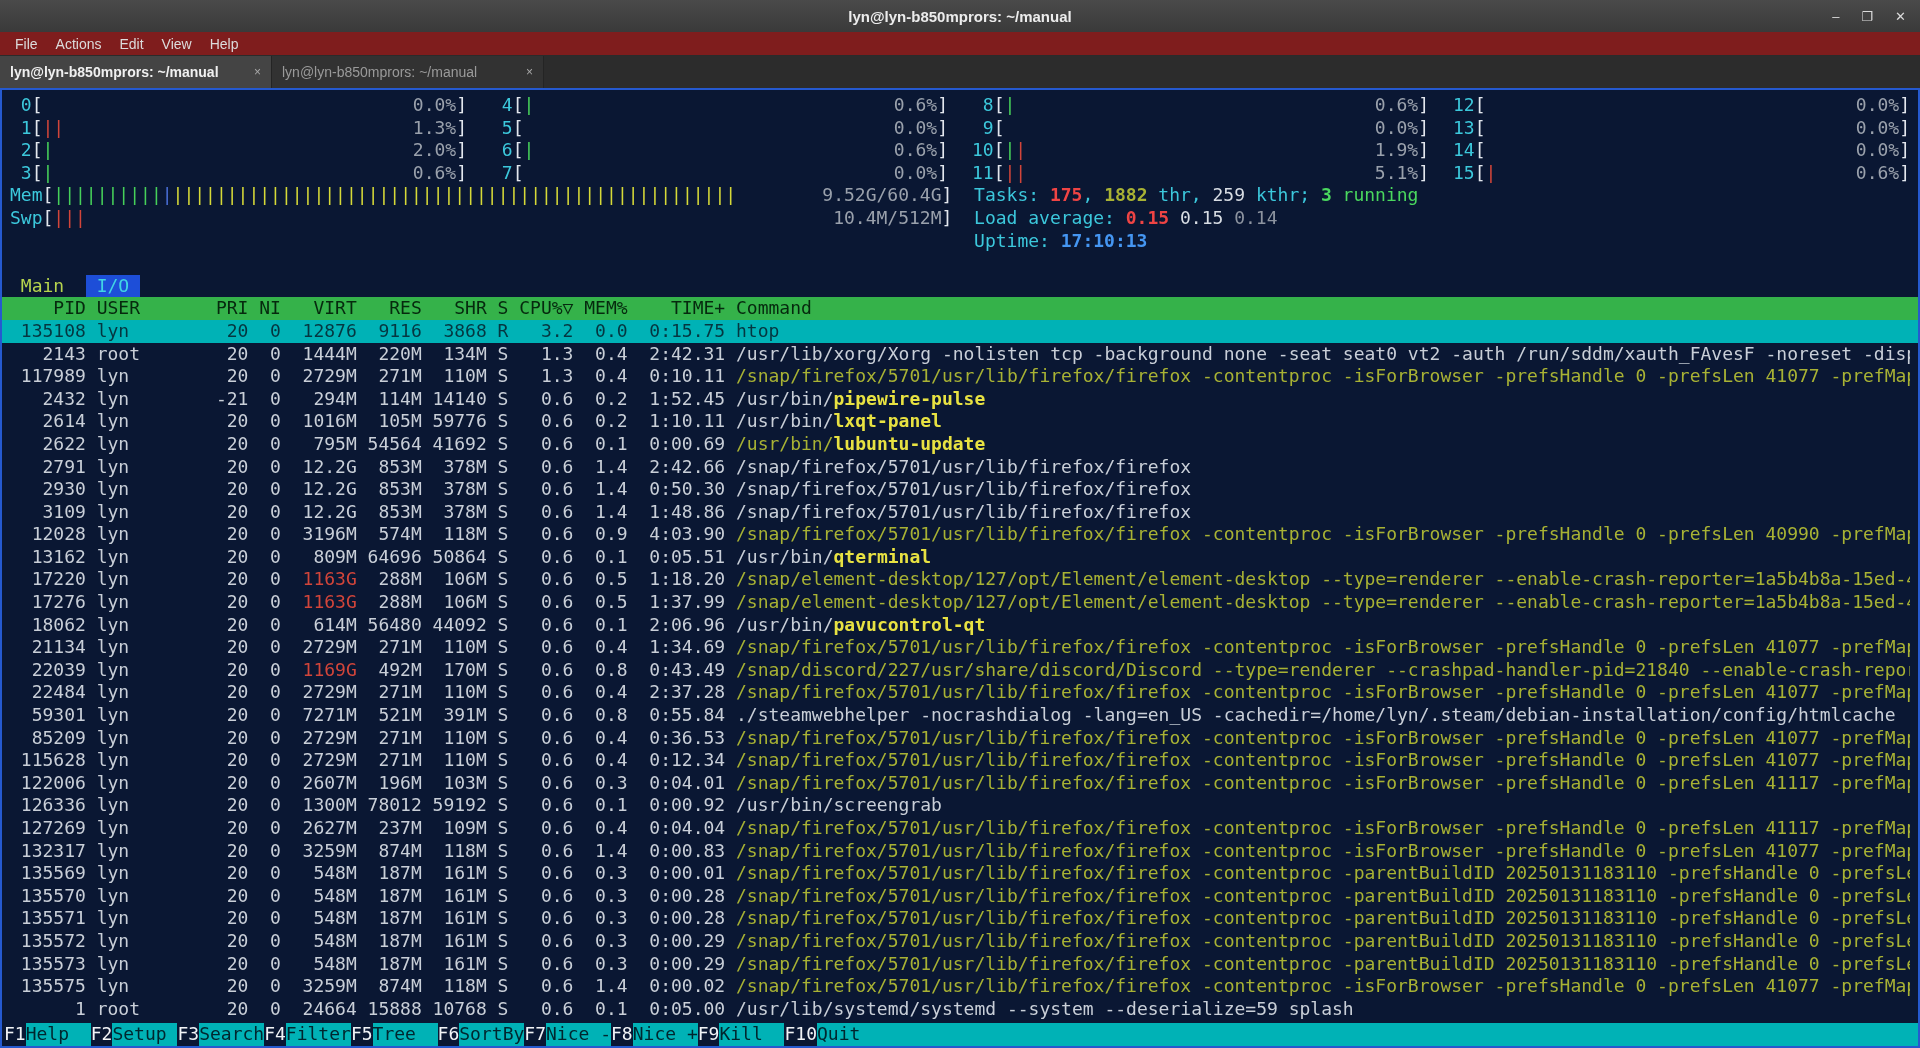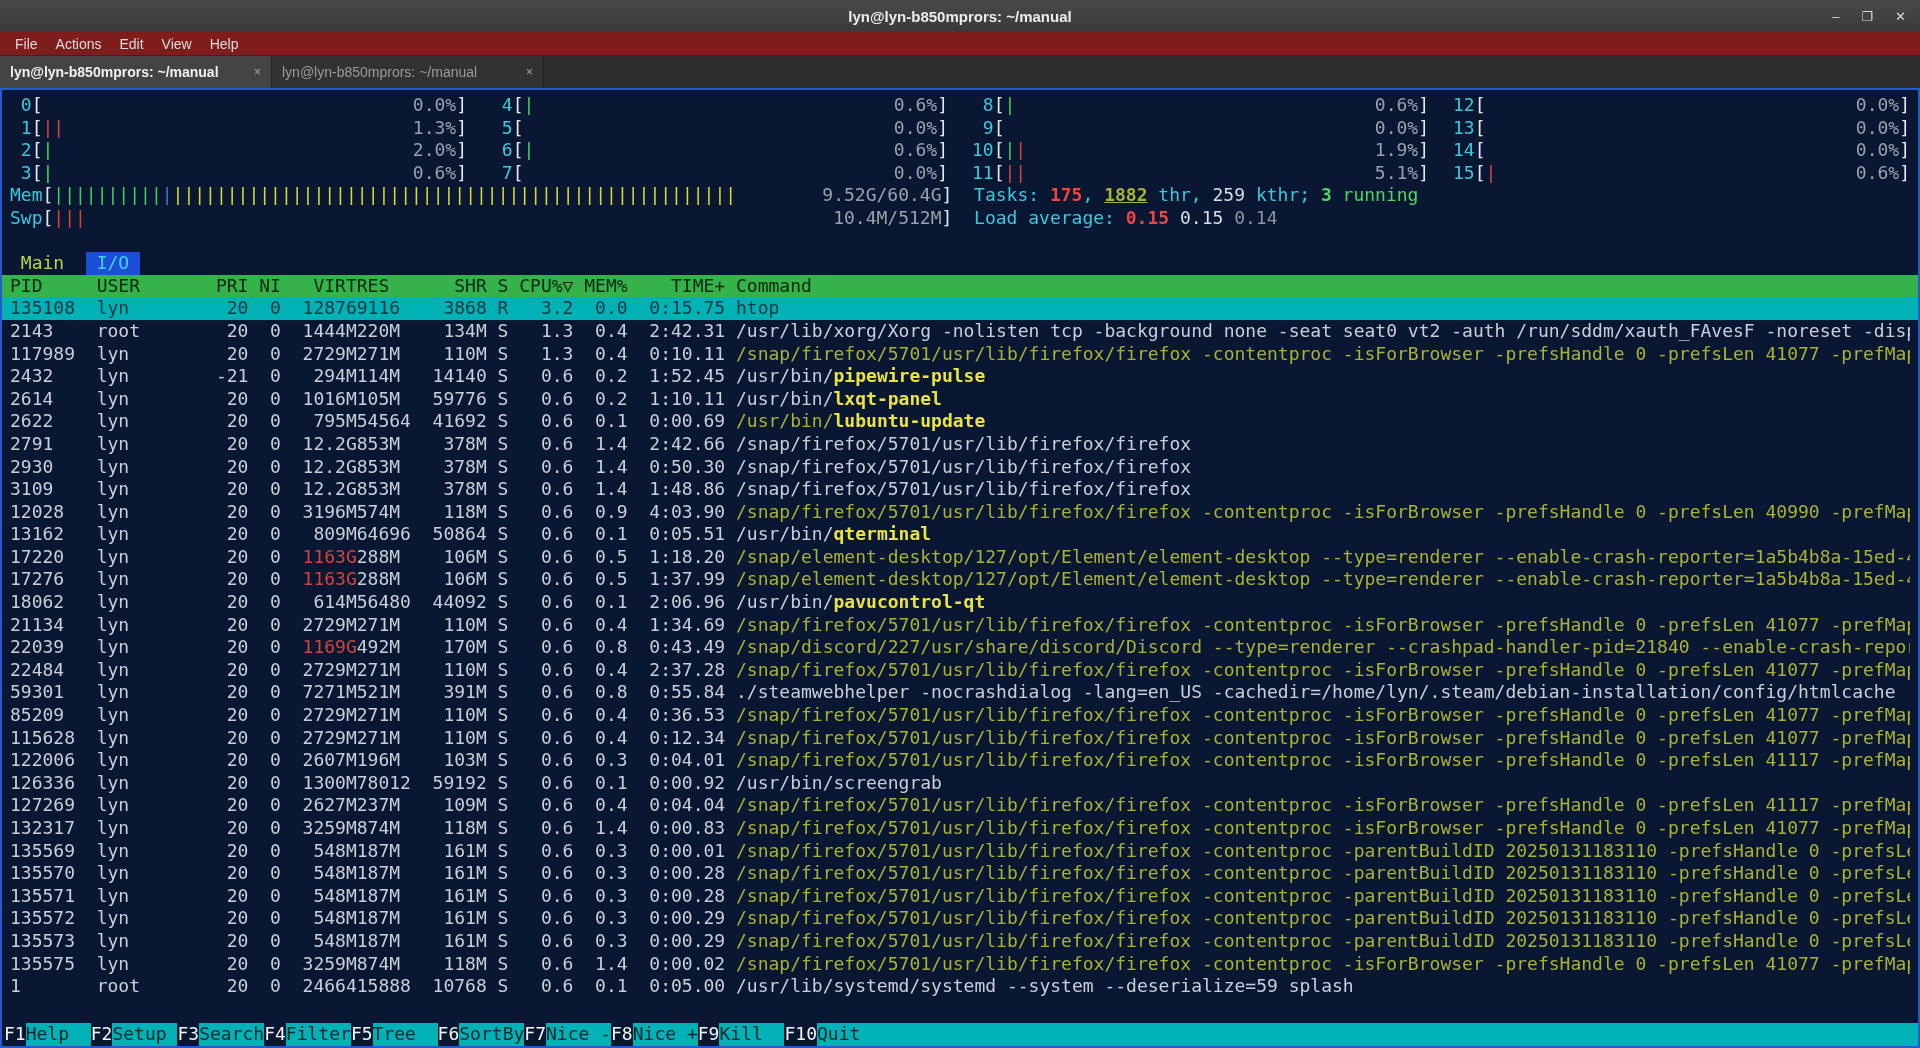--- a/index.html
+++ b/index.html
@@ -43,38 +43,38 @@
   .tick-blue { color:#4a6fd8; }  .tick-red { color:#d2453a; }
 
   .split { display:flex; padding:0 8px; }
   .half-left { width:49.6%; display:flex; overflow:hidden;justify-content:flex-end; }
   .half-right { flex:1; overflow:hidden; padding-left:2ch; }
 
   .sg-cyan { color:#3cc8dc; }
   .sg-bw { color:#ef4444; font-weight:bold; }
   .sg-w { color:#d8dde4; }
   .sg-dim { color:#8d94a0; }
-  .sg-olive { color:#a8b234; font-weight:bold;text-decoration:underline; }
+  .sg-olive { color:#a8b234; font-weight:bold; }
   .sg-bg { color:#4ad85e; font-weight:bold; }
   .sg-g { color:#4ad85e; }
   .sg-bb { color:#4596f2; font-weight:bold; }
 
   .screens { padding:0 8px; }
   .screen { display:inline-block; padding:0 1ch; margin-right:1ch; }
   .screen-active { color:#b6d44e; }
   .screen-inactive { color:#41d4e4; background:#1d4ed8; }
 
   .ps-header { display:flex; background:#35b24a; color:#06290e; padding:0 8px; }
   .ps-row { display:flex; padding:0 8px; }
-  .c-pid { width:7ch; flex-shrink:0; }
+  .c-pid { width:7ch; text-align:right; flex-shrink:0; }
   .c-user { width:11ch; padding-left:1ch; flex-shrink:0; }
   .c-pri { width:4ch; text-align:right; flex-shrink:0; }
   .c-ni { width:3ch; text-align:right; flex-shrink:0; }
   .c-virt { width:7ch; text-align:right; flex-shrink:0; }
-  .c-res { width:6ch; flex-shrink:0; }
+  .c-res { width:6ch; text-align:right; flex-shrink:0; }
   .c-shr { width:6ch; text-align:right; flex-shrink:0; }
   .c-s { width:2ch; text-align:right; flex-shrink:0; }
   .c-cpu { width:6ch; text-align:right; flex-shrink:0; }
   .c-mem { width:5ch; text-align:right; flex-shrink:0; }
   .c-time { width:9ch; text-align:right; flex-shrink:0; }
   .c-cmd { flex:1; padding-left:1ch; overflow:hidden; white-space:pre; }
   .virt-red { color:#d2453a; }
   .seg-p { color:inherit; }
   .seg-t { color:#a8b234; }
   .seg-b { color:#e8e242; font-weight:bold; }
@@ -122,20 +122,21 @@
   <div class="terminal">
     <div>
         <div class="line cpu-row"><span class="meter"><span class="cpu-id sg-cyan">0</span><span class="brk">[</span><span class="bar"><span class="ticks"></span><span class="pct">0.0%</span></span><span class="brk">]</span></span><span class="meter"><span class="cpu-id sg-cyan">4</span><span class="brk">[</span><span class="bar"><span class="ticks"><span class="tick-green">|</span></span><span class="pct">0.6%</span></span><span class="brk">]</span></span><span class="meter"><span class="cpu-id sg-cyan">8</span><span class="brk">[</span><span class="bar"><span class="ticks"><span class="tick-green">|</span></span><span class="pct">0.6%</span></span><span class="brk">]</span></span><span class="meter"><span class="cpu-id sg-cyan">12</span><span class="brk">[</span><span class="bar"><span class="ticks"></span><span class="pct">0.0%</span></span><span class="brk">]</span></span></div>
         <div class="line cpu-row"><span class="meter"><span class="cpu-id sg-cyan">1</span><span class="brk">[</span><span class="bar"><span class="ticks"><span class="tick-red">||</span></span><span class="pct">1.3%</span></span><span class="brk">]</span></span><span class="meter"><span class="cpu-id sg-cyan">5</span><span class="brk">[</span><span class="bar"><span class="ticks"></span><span class="pct">0.0%</span></span><span class="brk">]</span></span><span class="meter"><span class="cpu-id sg-cyan">9</span><span class="brk">[</span><span class="bar"><span class="ticks"></span><span class="pct">0.0%</span></span><span class="brk">]</span></span><span class="meter"><span class="cpu-id sg-cyan">13</span><span class="brk">[</span><span class="bar"><span class="ticks"></span><span class="pct">0.0%</span></span><span class="brk">]</span></span></div>
         <div class="line cpu-row"><span class="meter"><span class="cpu-id sg-cyan">2</span><span class="brk">[</span><span class="bar"><span class="ticks"><span class="tick-green">|</span></span><span class="pct">2.0%</span></span><span class="brk">]</span></span><span class="meter"><span class="cpu-id sg-cyan">6</span><span class="brk">[</span><span class="bar"><span class="ticks"><span class="tick-green">|</span></span><span class="pct">0.6%</span></span><span class="brk">]</span></span><span class="meter"><span class="cpu-id sg-cyan">10</span><span class="brk">[</span><span class="bar"><span class="ticks"><span class="tick-green">|</span><span class="tick-red">|</span></span><span class="pct">1.9%</span></span><span class="brk">]</span></span><span class="meter"><span class="cpu-id sg-cyan">14</span><span class="brk">[</span><span class="bar"><span class="ticks"></span><span class="pct">0.0%</span></span><span class="brk">]</span></span></div>
         <div class="line cpu-row"><span class="meter"><span class="cpu-id sg-cyan">3</span><span class="brk">[</span><span class="bar"><span class="ticks"><span class="tick-green">|</span></span><span class="pct">0.6%</span></span><span class="brk">]</span></span><span class="meter"><span class="cpu-id sg-cyan">7</span><span class="brk">[</span><span class="bar"><span class="ticks"></span><span class="pct">0.0%</span></span><span class="brk">]</span></span><span class="meter"><span class="cpu-id sg-cyan">11</span><span class="brk">[</span><span class="bar"><span class="ticks"><span class="tick-red">||</span></span><span class="pct">5.1%</span></span><span class="brk">]</span></span><span class="meter"><span class="cpu-id sg-cyan">15</span><span class="brk">[</span><span class="bar"><span class="ticks"><span class="tick-red">|</span></span><span class="pct">0.6%</span></span><span class="brk">]</span></span></div>
       </div>
     <div>
         <div class="line split"><span class="half-left"><span class="meter"><span class="mem-id sg-cyan">Mem</span><span class="brk">[</span><span class="bar"><span class="ticks"><span class="tick-green">||||||||||</span><span class="tick-blue">|</span><span class="tick-yellow">||||||||||||||||||||||||||||||||||||||||||||||||||||</span></span><span class="pct">9.52G/60.4G</span></span><span class="brk">]</span></span></span><span class="half-right"><span class="info"><span class="sg-cyan">Tasks: </span><span class="sg-bw">175</span><span class="sg-cyan">, </span><span class="sg-olive">1882</span><span class="sg-cyan"> thr</span><span class="sg-cyan">, </span><span class="sg-w">259</span><span class="sg-cyan"> kthr</span><span class="sg-cyan">; </span><span class="sg-bg">3</span><span class="sg-g"> running</span></span></span></div>
         <div class="line split"><span class="half-left"><span class="meter"><span class="mem-id sg-cyan">Swp</span><span class="brk">[</span><span class="bar"><span class="ticks"><span class="tick-red">|||</span></span><span class="pct">10.4M/512M</span></span><span class="brk">]</span></span></span><span class="half-right"><span class="info"><span class="sg-cyan">Load average: </span><span class="sg-bw">0.15 </span><span class="sg-w">0.15 </span><span class="sg-dim">0.14</span></span></span></div>
+        <div class="line split"><span class="half-left"><span class="meter"></span></span><span class="half-right"><span class="info"><span class="sg-cyan">Uptime: </span><span class="sg-bb">17:10:13</span></span></span></div>
       </div>
     <div class="line"></div>
     <div class="line screens"><span class="screen screen-active">Main</span><span class="screen screen-inactive">I/O</span></div>
     <div class="line ps-header"><span class="c-pid">PID</span><span class="c-user">USER</span><span class="c-pri">PRI</span><span class="c-ni">NI</span><span class="c-virt">VIRT</span><span class="c-res">RES</span><span class="c-shr">SHR</span><span class="c-s">S</span><span class="c-cpu">CPU%▽</span><span class="c-mem">MEM%</span><span class="c-time">TIME+</span><span class="c-cmd">Command</span></div>
     <div>
         <div class="line ps-row sel"><span class="c-pid">135108</span><span class="c-user">lyn</span><span class="c-pri">20</span><span class="c-ni">0</span><span class="c-virt">12876</span><span class="c-res">9116</span><span class="c-shr">3868</span><span class="c-s">R</span><span class="c-cpu">3.2</span><span class="c-mem">0.0</span><span class="c-time">0:15.75</span><span class="c-cmd"><span class="seg-p">htop</span></span></div>
         <div class="line ps-row"><span class="c-pid">2143</span><span class="c-user">root</span><span class="c-pri">20</span><span class="c-ni">0</span><span class="c-virt">1444M</span><span class="c-res">220M</span><span class="c-shr">134M</span><span class="c-s">S</span><span class="c-cpu">1.3</span><span class="c-mem">0.4</span><span class="c-time">2:42.31</span><span class="c-cmd"><span class="seg-p">/usr/lib/xorg/Xorg -nolisten tcp -background none -seat seat0 vt2 -auth /run/sddm/xauth_FAvesF -noreset -displayfd 16</span></span></div>
         <div class="line ps-row"><span class="c-pid">117989</span><span class="c-user">lyn</span><span class="c-pri">20</span><span class="c-ni">0</span><span class="c-virt">2729M</span><span class="c-res">271M</span><span class="c-shr">110M</span><span class="c-s">S</span><span class="c-cpu">1.3</span><span class="c-mem">0.4</span><span class="c-time">0:10.11</span><span class="c-cmd"><span class="seg-t">/snap/firefox/5701/usr/lib/firefox/firefox -contentproc -isForBrowser -prefsHandle 0 -prefsLen 41077 -prefMapHandle 25</span></span></div>
         <div class="line ps-row"><span class="c-pid">2432</span><span class="c-user">lyn</span><span class="c-pri">-21</span><span class="c-ni">0</span><span class="c-virt">294M</span><span class="c-res">114M</span><span class="c-shr">14140</span><span class="c-s">S</span><span class="c-cpu">0.6</span><span class="c-mem">0.2</span><span class="c-time">1:52.45</span><span class="c-cmd"><span class="seg-p">/usr/bin/</span><span class="seg-b">pipewire-pulse</span></span></div>
         <div class="line ps-row"><span class="c-pid">2614</span><span class="c-user">lyn</span><span class="c-pri">20</span><span class="c-ni">0</span><span class="c-virt">1016M</span><span class="c-res">105M</span><span class="c-shr">59776</span><span class="c-s">S</span><span class="c-cpu">0.6</span><span class="c-mem">0.2</span><span class="c-time">1:10.11</span><span class="c-cmd"><span class="seg-p">/usr/bin/</span><span class="seg-b">lxqt-panel</span></span></div>

